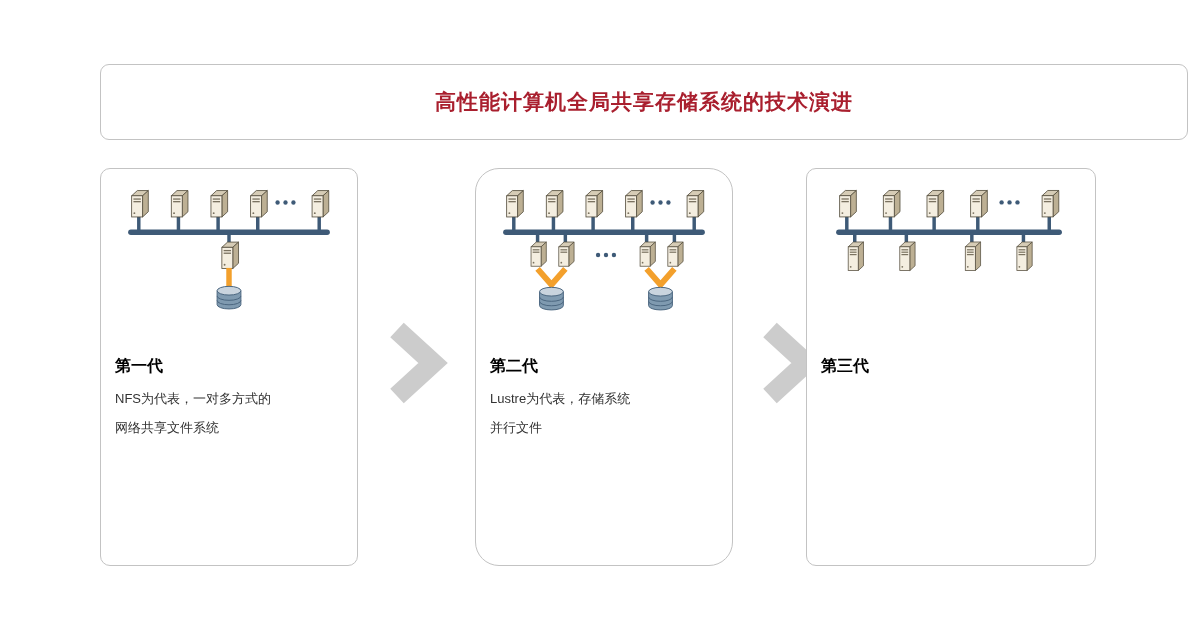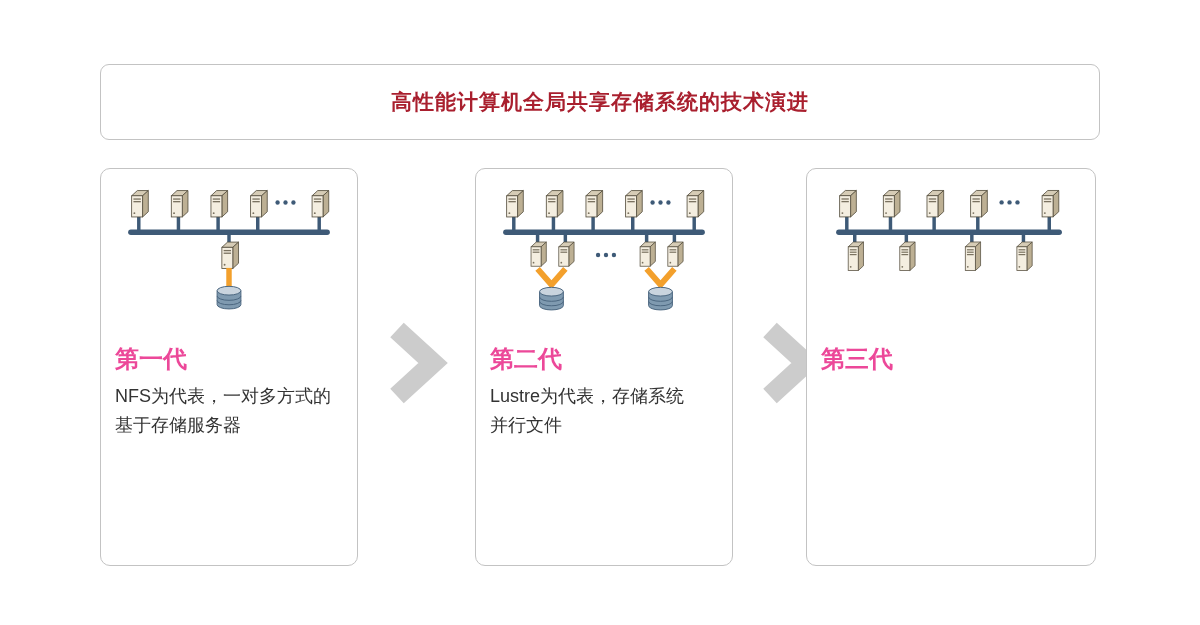--- a/index.html
+++ b/index.html
@@ -1,44 +1,44 @@
 <!DOCTYPE html>
 <html><head>
 <meta charset="utf-8">
 <style>
   html,body{margin:0;padding:0;background:#ffffff;}
   body{font-family:"Liberation Sans","DejaVu Sans",sans-serif;}
   .stage{position:relative;width:1200px;height:625px;background:#ffffff;overflow:hidden;}
 
   .title-box{
-    position:absolute;left:100px;top:64px;width:1000px;height:76px;
+    position:absolute;left:100px;top:64px;width:1088px;height:76px;
     border:1px solid #c3c3c3;border-radius:9px;
     display:flex;align-items:center;justify-content:center;
     box-sizing:border-box;background:#ffffff;
   }
   .title-text{
     color:#a91f2e;font-size:21px;font-weight:bold;letter-spacing:1px;
   }
 
   .card{
     position:absolute;top:168px;height:398px;
     border:1px solid #c3c3c3;border-radius:10px;background:#ffffff;
     box-sizing:border-box;padding:6px 14px 0 14px;
   }
   .card1{left:100px;width:258px;}
-  .card2{left:475px;width:258px;}
+  .card2{left:475px;width:258px;border-radius:24px;}
   .card3{left:806px;width:290px;}
 
   .diagram{display:block;width:100%;height:165px;}
 
   .gen-label{
-    margin-top:3px;color:#ec4899;font-size:24px;font-weight:bold;
+    margin-top:16px;color:#000000;font-size:16px;font-weight:bold;
   }
   .card-text{
-    margin-top:7px;color:#333333;font-size:18px;line-height:29px;
+    margin-top:7px;color:#333333;font-size:13px;line-height:29px;
   }
 
   .chevron{position:absolute;top:318px;width:70px;height:90px;}
   .chev1{left:381px;}
   .chev2{left:754px;}
 </style>
 </head>
 <body>
 
 <svg width="0" height="0" style="position:absolute" aria-hidden="true">
@@ -98,21 +98,21 @@
           <circle cx="172" cy="27" r="2.2"></circle>
           <circle cx="180" cy="27" r="2.2"></circle>
       </g>
       <use href="#pc" transform="translate(105.4,66) scale(1.2)"></use>
       <line x1="115" y1="93" x2="115" y2="112" stroke="#f3a02c" stroke-width="5.5"></line>
       <use href="#db" transform="translate(102,111)"></use>
     </svg>
     <div class="gen-label">第一代</div>
     <div class="card-text">
       <div>NFS为代表，一对多方式的</div>
-      <div>基于存储服务器</div>
+      <div>网络共享文件系统</div>
     </div>
   </div>
 
   <svg class="chevron chev1" viewBox="0 0 70 90">
     <path d="M16,12 L52,45 L16,78" fill="none" stroke="#cccccc" stroke-width="20" stroke-linejoin="miter" stroke-linecap="butt"></path>
   </svg>
 
   <div class="card card2">
     <svg class="diagram" viewBox="0 0 230 165">
       <g stroke="#3e5a77">

